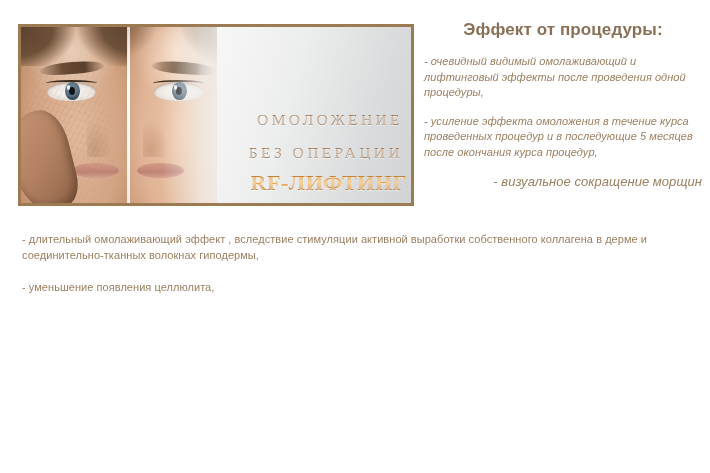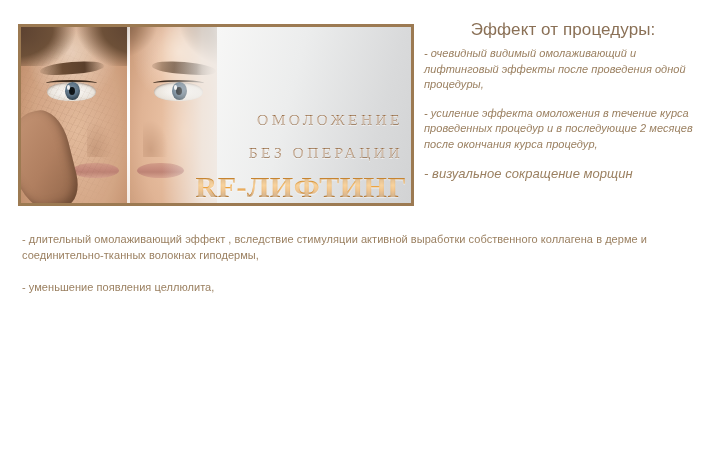--- a/index.html
+++ b/index.html
@@ -239,58 +239,59 @@
     background-clip: text;
     color: transparent;
     text-shadow: 0 1px 0 rgba(255,255,255,0.55);
   }
   .bt-line1 { top: 84px; }
   .bt-line2 { top: 117px; margin-left: 10px; }
   .bt-line3 {
     position: absolute;
     right: 4px;
     top: 143px;
-    font-size: 30px;
+    font-size: 22px;
     font-weight: 700;
     letter-spacing: 0.5px;
     white-space: nowrap;
     background: linear-gradient(180deg, #7a4f22 0%, #b4701e 18%, #f0a63c 45%, #e08c22 60%, #8d571d 86%, #6b3f14 100%);
     -webkit-background-clip: text;
     background-clip: text;
     color: transparent;
     text-shadow: 0 1px 1px rgba(255,255,255,0.5);
   }
 
   
   .right-col {
     position: absolute;
     left: 424px;
     top: 20px;
     width: 278px;
   }
   .effect-title {
     font-size: 17px;
-    font-weight: 400;
+    font-weight: 700;
     color: #8a7056;
     text-align: center;
-    margin: 0 0 6px 0;
+    margin: 0 0 14px 0;
     letter-spacing: 0.1px;
   }
   .effect-item {
     font-size: 11px;
     line-height: 15.5px;
     color: #9b8061;
     margin-bottom: 13px;
     letter-spacing: 0.05px;
     font-style: italic;
   }
   .effect-item.big {
     font-size: 13px;
     line-height: 17px;
     margin-top: 4px;
+    text-align: right;
   }
 
   
   .bottom-col {
     position: absolute;
     left: 22px;
     top: 232px;
     width: 676px;
   }
   .bottom-item {
@@ -353,20 +354,20 @@
       <div class="bt-line2">БЕЗ ОПЕРАЦИИ</div>
       <div class="bt-line3">RF-ЛИФТИНГ</div>
     </div>
 
   </div>
 </div>
 
 <div class="right-col">
   <div class="effect-title">Эффект от процедуры:</div>
   <div class="effect-item">- очевидный видимый омолаживающий и лифтинговый эффекты после проведения одной процедуры,</div>
-  <div class="effect-item">- усиление эффекта омоложения в течение курса проведенных  процедур и в последующие 2 месяцев после окончания курса процедур,</div>
+  <div class="effect-item">- усиление эффекта омоложения в течение курса проведенных  процедур и в последующие 5 месяцев после окончания курса процедур,</div>
   <div class="effect-item big">- визуальное сокращение морщин</div>
 </div>
 
 <div class="bottom-col">
   <div class="bottom-item">- длительный омолаживающий эффект , вследствие  стимуляции  активной выработки собственного  коллагена в дерме и соединительно-тканных  волокнах гиподермы,</div>
   <div class="bottom-item">- уменьшение появления целлюлита,</div>
 </div>
 
 </body></html>

